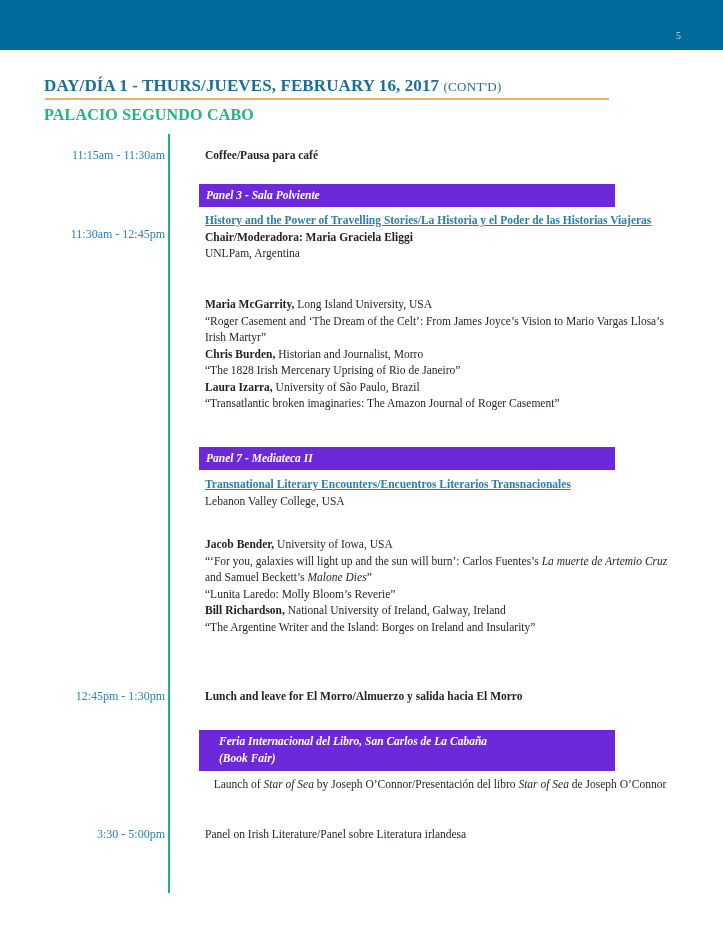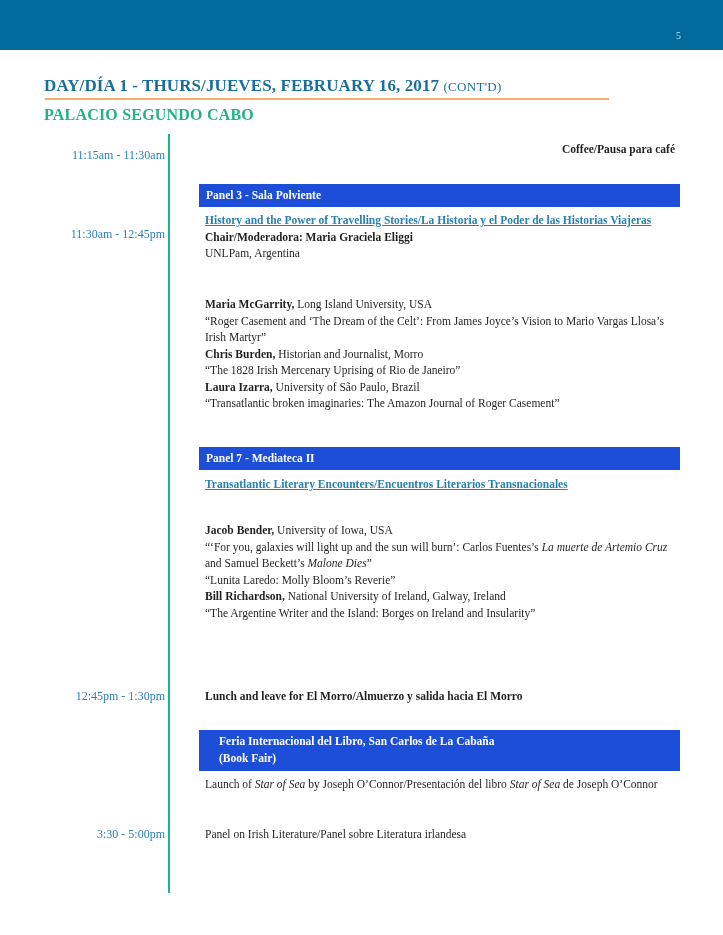--- a/index.html
+++ b/index.html
@@ -15,21 +15,21 @@
     .venue { position: absolute; left: 44px; top: 106px; font-size: 16px; font-weight: bold; color: #22b287; letter-spacing: 0.2px; }
 
     .timeline { position: absolute; left: 168px; top: 134px; width: 1.5px; height: 759px; background: #1ab58a; }
 
     .time { position: absolute; right: 558px; font-size: 12px; color: #2a7fae; white-space: nowrap; text-align: center; }
 
     .entry { position: absolute; left: 205px; font-size: 11.5px; line-height: 16.5px; color: #231f20; width: 470px; }
     .bold { font-weight: bold; }
     .ital { font-style: italic; }
 
-    .bar { position: absolute; left: 199px; width: 481px; background: #1d4ed8; color: #ffffff; font-weight: bold; font-size: 11.5px; padding: 3px 7px; line-height: 16.5px; }
+    .bar { position: absolute; left: 199px; width: 416px; background: #6d28d9; color: #ffffff; font-style: italic; font-weight: bold; font-size: 11.5px; padding: 3px 7px; line-height: 16.5px; }
 
     .session-title { color: #2a7fae; font-weight: bold; text-decoration: underline; }
     .block p { line-height: 16.5px; }
   </style>
 </head>
 <body>
 
 <div class="top-band">
   <span class="page-num">5</span>
 </div>
@@ -37,21 +37,21 @@
 <div class="day-title">
   <span>DAY/DÍA 1 - THURS/JUEVES, FEBRUARY 16, 2017</span>
   <span class="contd">(CONT'D)</span>
 </div>
 <div class="title-rule"></div>
 <div class="venue">PALACIO SEGUNDO CABO</div>
 
 <div class="timeline"></div>
 
 <div class="time" style="top:148px;">11:15am - 11:30am</div>
-<div class="entry bold" style="top:141px;text-align:right;">Coffee/Pausa para café</div>
+<div class="entry bold" style="top:147px;">Coffee/Pausa para café</div>
 
 <div class="time" style="top:187px;margin-top:40px;">11:30am - 12:45pm</div>
 <div class="bar" style="top:184px; height:23px;">Panel 3 - Sala Polviente</div>
 
 <div class="entry block" style="top:212px;">
   <p class="session-title">History and the Power of Travelling Stories/La Historia y el Poder de las Historias Viajeras</p>
   <p class="bold">Chair/Moderadora: Maria Graciela Eliggi</p>
   <p>UNLPam, Argentina</p>
 </div>
 
@@ -60,36 +60,37 @@
   <p>“Roger Casement and ‘The Dream of the Celt’:  From James Joyce’s Vision to Mario Vargas Llosa’s Irish Martyr”</p>
   <p><span class="bold">Chris Burden,</span><span> Historian and Journalist, Morro</span></p>
   <p>“The 1828 Irish Mercenary Uprising of Rio de Janeiro”</p>
   <p><span class="bold">Laura Izarra,</span><span> University of São Paulo, Brazil</span></p>
   <p>“Transatlantic broken imaginaries: The Amazon Journal of Roger Casement”</p>
 </div>
 
 <div class="bar" style="top:447px; height:23px;">Panel 7 - Mediateca II</div>
 
 <div class="entry block" style="top:476px;">
-  <p class="session-title">Transatlantic Literary Encounters/Encuentros Literarios Transnacionales</p>
+  <p class="session-title">Transnational Literary Encounters/Encuentros Literarios Transnacionales</p>
+  <p>Lebanon Valley College, USA</p>
 </div>
 
-<div class="entry block" style="top:522px;">
+<div class="entry block" style="top:536px;">
   <p><span class="bold">Jacob Bender,</span><span> University of Iowa, USA</span></p>
   <p><span>“‘For you, galaxies will light up and the sun will burn’: Carlos Fuentes’s </span><span class="ital">La muerte de Artemio Cruz</span><span> and Samuel Beckett’s </span><span class="ital">Malone Dies</span><span>”</span></p>
   <p>“Lunita Laredo: Molly Bloom’s Reverie”</p>
   <p><span class="bold">Bill Richardson,</span><span> National University of Ireland, Galway, Ireland</span></p>
   <p>“The Argentine Writer and the Island: Borges on Ireland and Insularity”</p>
 </div>
 
 <div class="time" style="top:689px;">12:45pm - 1:30pm</div>
 <div class="entry bold" style="top:688px;">Lunch and leave for El Morro/Almuerzo y salida hacia El Morro</div>
 
 <div class="bar" style="top:730px; height:41px;padding-left:20px;">
   <div>Feria Internacional del Libro, San Carlos de La Cabaña</div>
   <div>(Book Fair)</div>
 </div>
-<div class="entry block" style="top:776px;">
+<div class="entry block" style="top:776px;text-align:center;">
   <p><span>Launch of </span><span class="ital">Star of Sea</span><span> by Joseph O’Connor/Presentación del libro </span><span class="ital">Star of Sea</span><span> de Joseph O’Connor</span></p>
 </div>
 
 <div class="time" style="top:827px;">3:30 - 5:00pm</div>
 <div class="entry" style="top:826px;">Panel on Irish Literature/Panel sobre Literatura irlandesa</div>
 
 </body></html>

